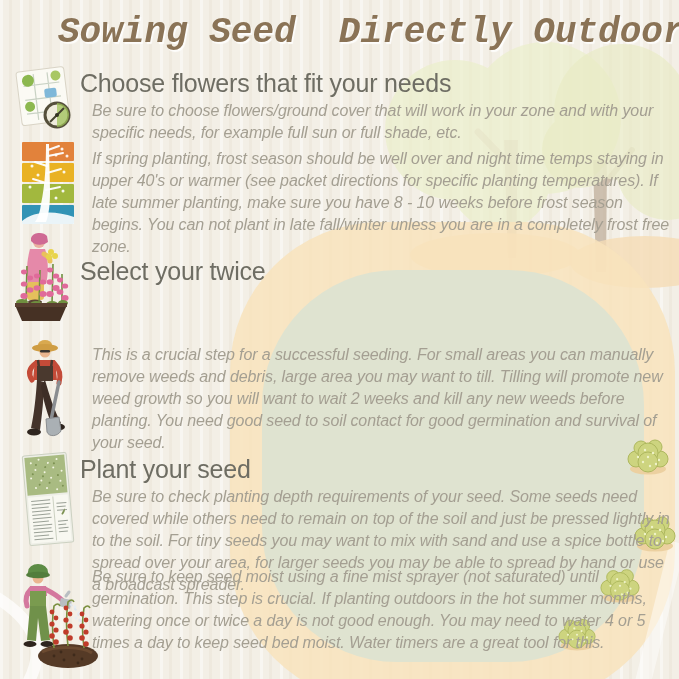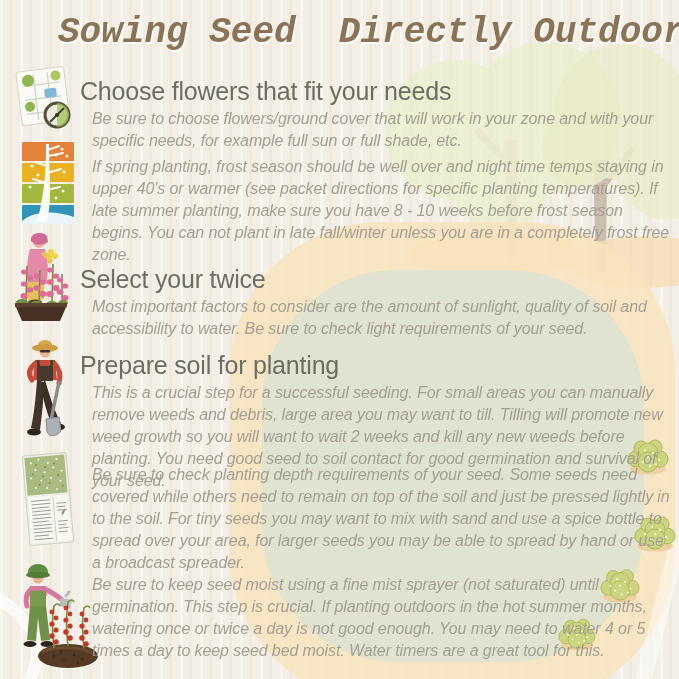--- a/index.html
+++ b/index.html
@@ -14,21 +14,21 @@
   .bg{position:absolute;left:0;top:0;}
   .title{
     position:absolute;left:58px;top:12px;margin:0;
     font-size:36px;font-weight:bold;font-style:italic;color:#8a7356;
     white-space:pre;letter-spacing:0;
     text-shadow:1.5px 2px 1px rgba(255,255,255,.85);
     font-family:Liberation Mono, monospace;
   }
   .step{position:absolute;left:0;width:679px;}
   .step .icon{position:absolute;}
-  .step .text{position:absolute;left:80px;top:16px;width:592px;}
+  .step .text{position:absolute;left:80px;top:8px;width:592px;}
   .step h2{
     margin:0;font-size:25px;font-weight:400;color:#6e6d63;
     letter-spacing:-0.2px;line-height:30px;
   }
   .step p{
     margin:2px 0 0 12px;font-size:16px;font-style:italic;color:#a49f92;
     line-height:22px;letter-spacing:-0.1px;
   }
   svg{display:block;}
 </style>
@@ -196,21 +196,20 @@
             <ellipse cx="24" cy="76" rx="6" ry="3"></ellipse>
           <ellipse cx="40" cy="76" rx="6" ry="3"></ellipse>
             <ellipse cx="51" cy="75" rx="5" ry="3"></ellipse>
         </g>
         <polygon points="3,77 55,77 48,93 10,93" fill="#463124"></polygon>
         <rect x="3" y="75" width="52" height="4" fill="#5a4030"></rect>
       </svg>
     </div>
     <div class="text">
       <h2>Select your twice</h2>
-      <p>Most important factors to consider are the amount of sunlight, quality of soil and accessibility to water. Be sure to check light  requirements of your seed.</p>
     </div>
   </section>
 
   <section class="step" style="top:334px">
     <div class="icon" style="left:18px;top:2px">
       <svg width="60" height="104" viewBox="0 0 60 104">
         <circle cx="27" cy="16" r="5.5" fill="#eab58f"></circle>
         <ellipse cx="27" cy="9" rx="7" ry="5" fill="#d9a94f"></ellipse>
         <ellipse cx="27" cy="12" rx="13" ry="4" fill="#cf9d43"></ellipse>
         <rect x="22" y="14" width="10" height="2.6" rx="1.3" fill="#3a3430"></rect>
@@ -221,21 +220,20 @@
         <path d="M20 24 L21 32 M34 24 L33 32" stroke="#4a392e" stroke-width="2.5"></path>
         <path d="M19 44 C18 60 16 78 13 92 L22 94 C24 78 26 62 26 46 Z" fill="#44332a"></path>
         <path d="M27 44 C31 58 36 74 43 87 L35 92 C30 80 25 64 23 50 Z" fill="#3d2e26"></path>
         <ellipse cx="16" cy="96" rx="7" ry="3.5" fill="#2e241e"></ellipse>
         <ellipse cx="40" cy="91" rx="7" ry="3.5" fill="#2e241e"></ellipse>
         <path d="M41 46 L33 84" stroke="#8a8d90" stroke-width="3.5" stroke-linecap="round"></path>
         <path d="M28 83 L41 81 L43 95 C39 101 31 101 29 96 Z" fill="#aab0b4" stroke="#8a8d90"></path>
       </svg>
     </div>
     <div class="text">
-      <h2>Prepare soil for planting</h2>
       <p>This is a crucial step for a successful seeding. For small areas you can manually remove weeds and debris, large area you may want to till. Tilling will promote new weed growth so you will want to wait 2 weeks and kill any new weeds before planting. You need good seed to soil contact for good germination and survival of your seed.</p>
     </div>
   </section>
 
   <section class="step" style="top:446px">
     <div class="icon" style="left:20px;top:4px">
       <svg width="56" height="98" viewBox="0 0 56 98">
         <g transform="rotate(-5 28 49)">
           <rect x="6" y="4" width="44" height="90" rx="2" fill="#edeee6" stroke="#ccd1c2"></rect>
           <rect x="8" y="6" width="40" height="38" fill="#a9bb82"></rect>
@@ -271,20 +269,21 @@
           <line x1="33" y1="47" x2="33" y2="91" stroke="#ccd1c2"></line>
           <g stroke="#9aa096" stroke-width="1">
             <path d="M11 50 H30 M11 53.5 H30 M11 57 H28 M11 60.5 H30 M11 64 H29 M11 67.5 H30 M11 71 H27 M11 74.5 H30 M11 78 H29 M11 81.5 H30 M11 85 H26 M11 88.5 H30"></path>
             <path d="M36 54 H46 M36 57.5 H45 M36 61 H46 M36 72 H46 M36 75.5 H44 M36 79 H46 M36 82.5 H45"></path>
           </g>
           <path d="M40 65 q2 -4 4 -5 q0 4 -3 6 Z" fill="#7d9253"></path>
         </g>
       </svg>
     </div>
     <div class="text">
+      <h2>Plant your seed</h2>
       <p>Be sure to check planting depth requirements of  your seed.  Some seeds need covered while others need to remain on top of the soil and just be pressed lightly in to the  soil. For tiny seeds you may want to mix with sand and use a spice bottle to spread over your area, for larger seeds you may be able to spread by hand or use a broadcast spreader.</p>
     </div>
   </section>
 
   <section class="step" style="top:556px">
     <div class="icon" style="left:6px;top:4px">
       <svg width="96" height="112" viewBox="0 0 96 112">
         <circle cx="32" cy="18" r="5.5" fill="#eab58f"></circle>
         <path d="M22 12 a10 8 0 0 1 20 0 l1 3 H21 Z" fill="#5d8c45"></path>
         <ellipse cx="32" cy="15" rx="12" ry="3.2" fill="#527d3c"></ellipse>

